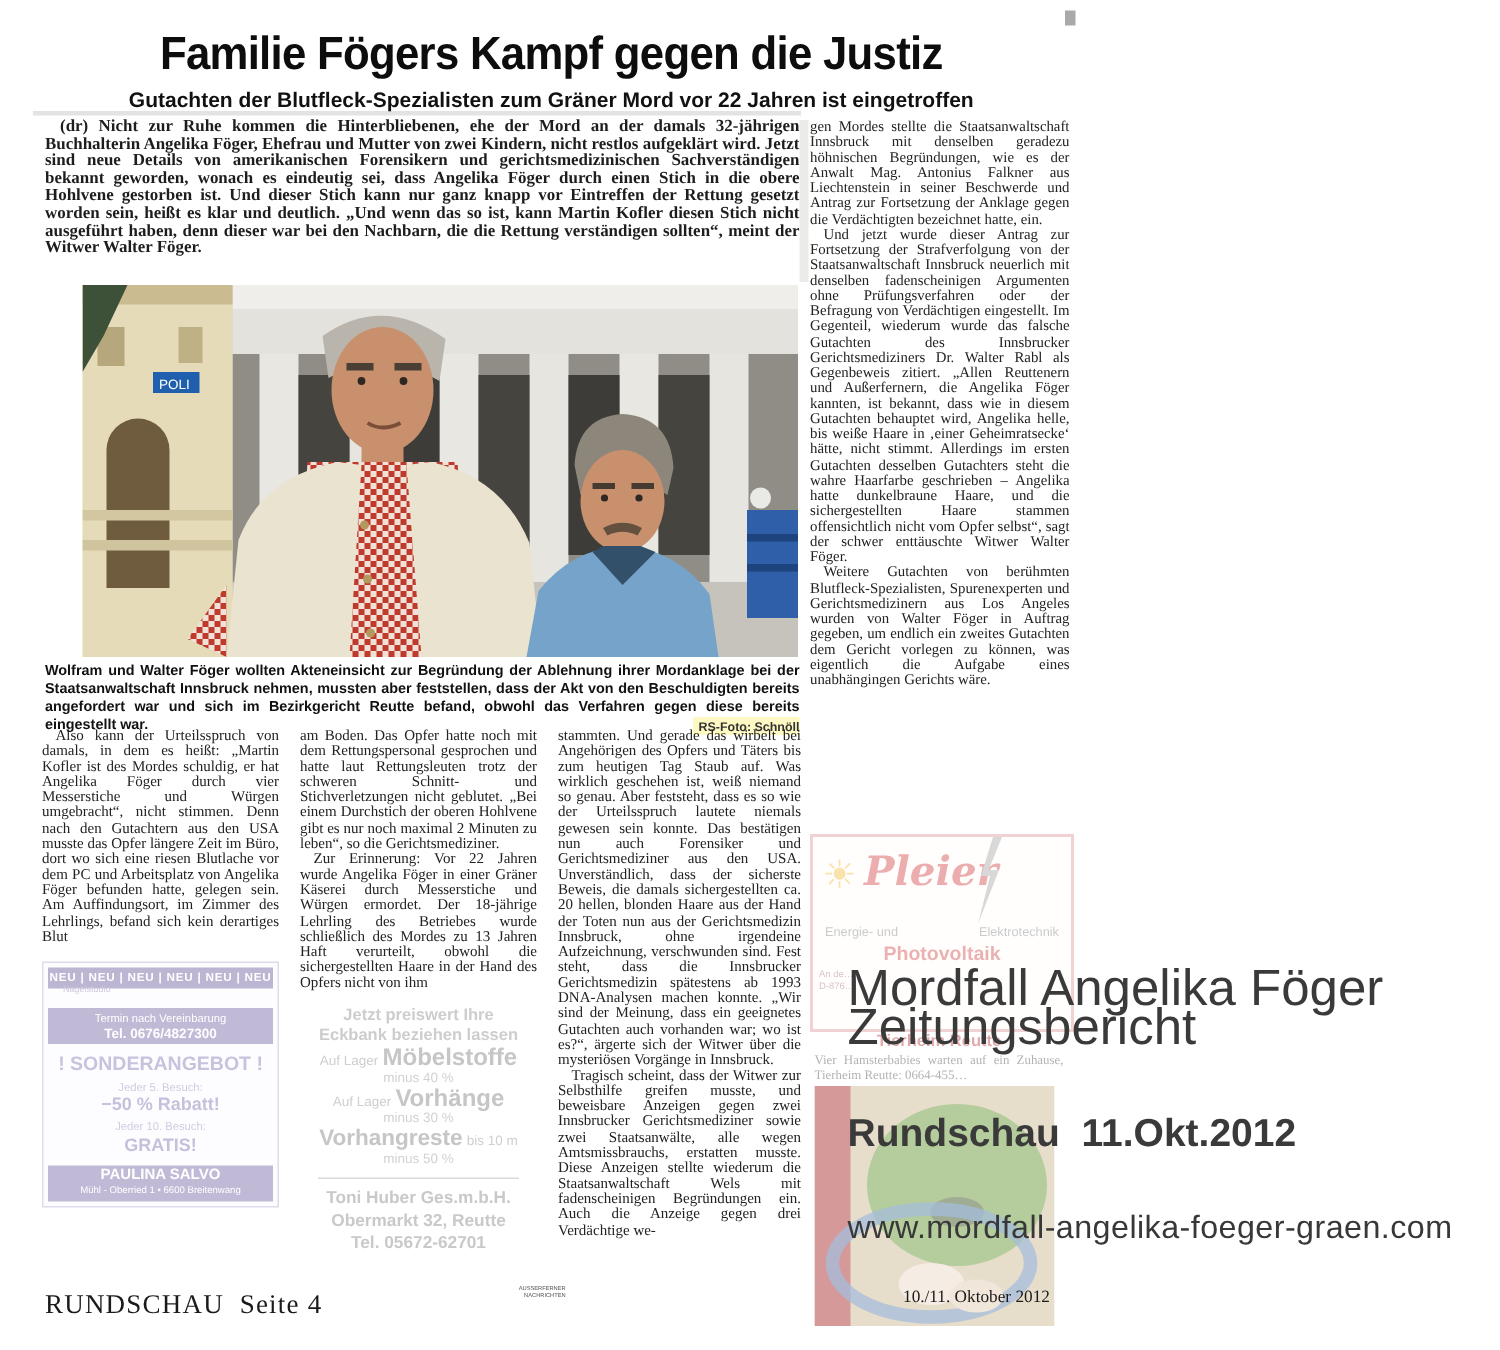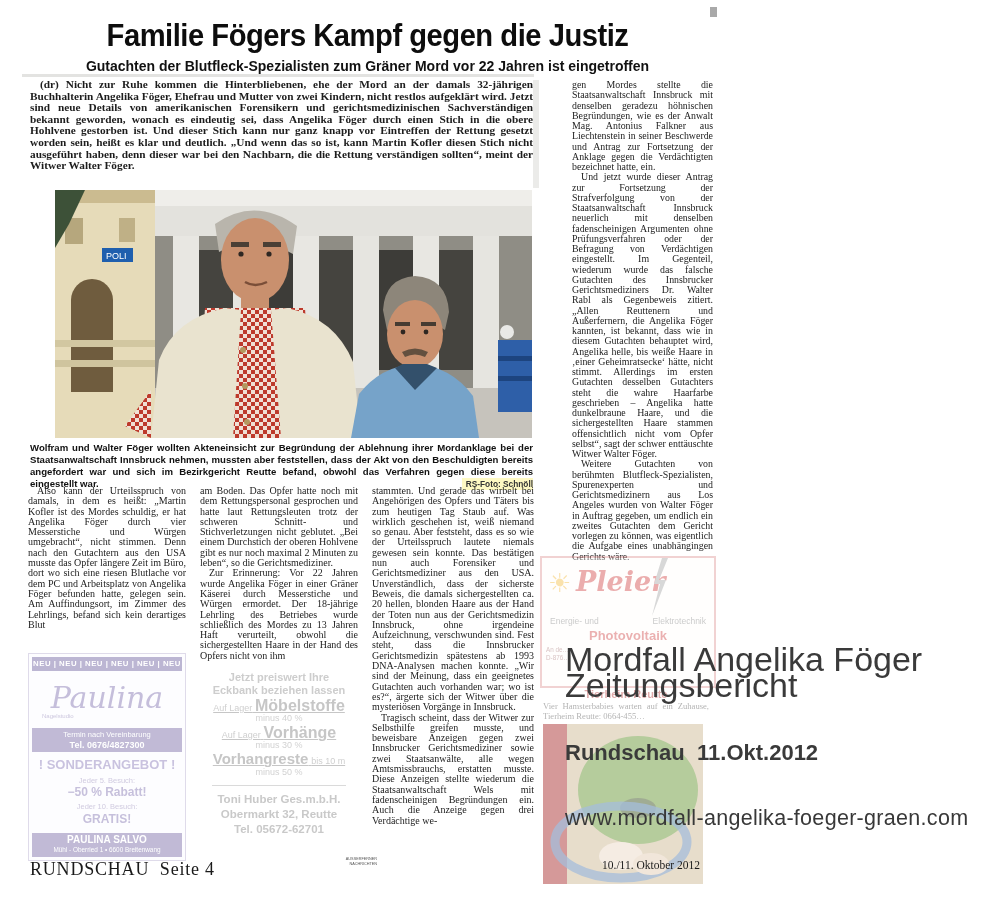--- a/index.html
+++ b/index.html
@@ -34,25 +34,25 @@
 
   
   .cols{left:28px;top:486px;width:506px;display:flex;gap:14px;}
   .col{font-size:10px;line-height:10.3px;text-align:justify;color:#222;}
   .col p{margin:0;}
   .col p.ind{text-indent:9px;}
   .col1,.col2{width:158px;}
   .col3{width:162px;}
   .rcol{left:540px;top:80px;width:173px;height:482px;overflow:hidden;
         font-size:9.9px;line-height:10.25px;text-align:justify;color:#222;}
-  .rcol p{margin:0;padding-left:32px;}
+  .rcol p{margin:0;}
   .rcol p.ind{text-indent:9px;}
 
   
-  .ad-paulina{margin-top:23px;border:1px solid #d8d3e6;background:#fdfdff;padding:3px;
+  .ad-paulina{margin-top:11px;border:1px solid #d8d3e6;background:#fdfdff;padding:3px;
               font-family:"Liberation Sans",sans-serif;text-align:center;opacity:.8;}
   .pa-neu{background:#aca4c9;color:#fff;font-weight:700;font-size:7.8px;padding:2px 0;letter-spacing:.5px;}
   .pa-logo{font-family:"DejaVu Serif",serif;font-style:italic;font-size:30px;color:#b7afd3;
            padding:12px 0 2px 0;line-height:30px;}
   .pa-sub{font-size:6px;color:#c2bbd8;text-align:left;padding-left:10px;margin-top:-4px;}
   .pa-band{background:#b2aacd;color:#fff;margin-top:6px;padding:2px 0;}
   .pa-band .l1{font-size:7.5px;}
   .pa-band .l2{font-size:9px;font-weight:700;}
   .pa-offer{color:#bcb4d8;font-weight:700;font-size:13px;margin-top:8px;}
   .pa-small{font-size:7.5px;color:#c6bfda;margin-top:5px;}
@@ -61,21 +61,21 @@
   .pa-owner .l1{font-size:10px;font-weight:700;}
   .pa-owner .l2{font-size:6.4px;}
 
   
   .ad-huber{margin-top:10px;font-family:"Liberation Sans",sans-serif;text-align:center;
             color:#c6c6c6;font-weight:700;}
   .hu-head{font-size:11px;line-height:13px;color:#cdcdcd;}
   .hu-pre{font-size:9px;font-weight:400;color:#cfcfcf;}
   .hu-big{font-size:16px;}
   .hu-disc{font-size:9px;font-weight:400;color:#d2d2d2;margin-bottom:3px;}
-  .hu-row{margin-top:4px;text-decoration:underline;}
+  .hu-row{margin-top:4px;}
   .hu-hr{border:0;border-top:1px solid #dadada;width:85%;margin:8px auto 6px auto;}
   .hu-firm{font-size:11.5px;line-height:15px;color:#c9c9c9;}
 
   
   .ad-pleier{left:540px;top:556px;width:172px;height:128px;border:2px solid #dc8a8a;
              background:#fffdfb;font-family:"Liberation Sans",sans-serif;text-align:center;
              opacity:.38;}
   .pl-top{position:relative;height:58px;}
   .pl-sun{position:absolute;left:6px;top:10px;font-size:26px;color:#f4b428;}
   .pl-name{position:absolute;left:34px;top:8px;font-family:"DejaVu Serif",serif;
@@ -89,21 +89,21 @@
   .tierheim{left:543px;top:688px;width:166px;opacity:.45;}
   .th-head{font-family:"Liberation Sans",sans-serif;font-weight:700;font-size:11px;
            color:#bb4444;text-align:center;}
   .th-text{font-size:8.6px;line-height:9.6px;color:#555;text-align:justify;margin-top:2px;}
   .th-photo{margin-top:3px;}
 
   
   .ov{font-family:"Liberation Sans",sans-serif;color:#3a3a3a;white-space:pre;}
   .ov1{left:565px;top:640px;font-size:34px;}
   .ov2{left:565px;top:666px;font-size:34px;}
-  .ov3{left:565px;top:740px;font-size:22px;font-weight:700;}
+  .ov3{left:565px;top:740px;font-size:26px;font-weight:700;}
   .ovurl{left:565px;top:806px;font-size:21.5px;color:#383838;letter-spacing:.3px;}
 
   
   .foot-left{left:30px;top:859px;font-size:18px;color:#1a1a1a;letter-spacing:.8px;white-space:pre;}
   .foot-logo{left:345px;top:857px;font-family:"Liberation Sans",sans-serif;font-size:4px;
              line-height:4.5px;color:#555;text-align:right;transform:scale(.95);}
   .foot-date{left:602px;top:859px;font-size:11.5px;color:#1a1a1a;}
 </style>
 </head>
 <body>
@@ -207,21 +207,20 @@
   <div class="abs caption" style="position:absolute;">
     <span>Wolfram und Walter Föger wollten Akteneinsicht zur Begründung der Ablehnung ihrer Mordanklage bei der Staatsanwaltschaft Innsbruck nehmen, mussten aber feststellen, dass der Akt von den Beschuldigten bereits angefordert war und sich im Bezirkgericht Reutte befand, obwohl das Verfahren gegen diese bereits eingestellt war.</span>
     <span class="credit">RS-Foto: Schnöll</span>
   </div>
 
   <div class="abs cols">
     <div class="col col1">
       <p class="ind">Also kann der Urteilsspruch von damals, in dem es heißt: „Martin Kofler ist des Mordes schuldig, er hat Angelika Föger durch vier Messerstiche und Würgen umgebracht“, nicht stimmen. Denn nach den Gutachtern aus den USA musste das Opfer längere Zeit im Büro, dort wo sich eine riesen Blutlache vor dem PC und Arbeitsplatz von Angelika Föger befunden hatte, gelegen sein. Am Auffindungsort, im Zimmer des Lehrlings, befand sich kein derartiges Blut</p>
       <div class="ad-paulina">
         <div class="pa-neu">NEU | NEU | NEU | NEU | NEU | NEU</div>
-        <div class="pa-logo">Paulina</div>
         <div class="pa-sub">Nagelstudio</div>
         <div class="pa-band">
           <div class="l1">Termin nach Vereinbarung</div>
           <div class="l2">Tel. 0676/4827300</div>
         </div>
         <div class="pa-offer">! SONDERANGEBOT !</div>
         <div class="pa-small">Jeder 5. Besuch:</div>
         <div class="pa-big">−50 % Rabatt!</div>
         <div class="pa-small">Jeder 10. Besuch:</div>
         <div class="pa-big">GRATIS!</div>

